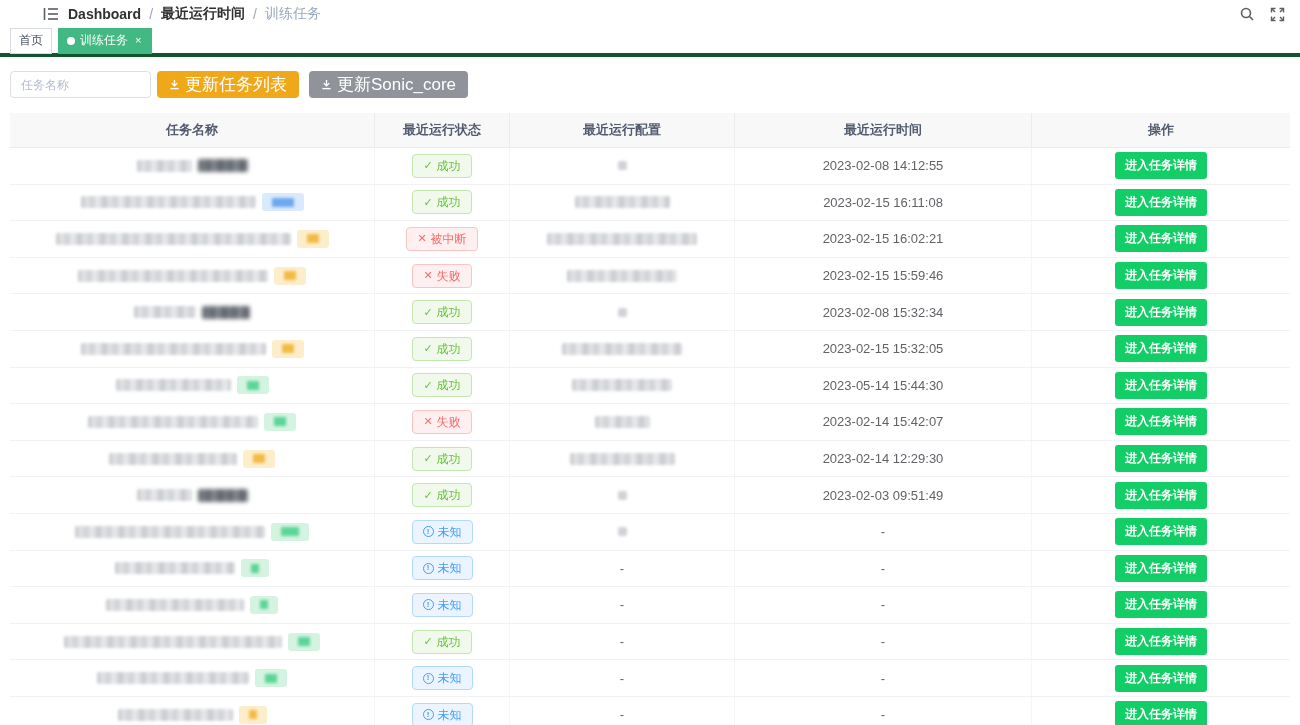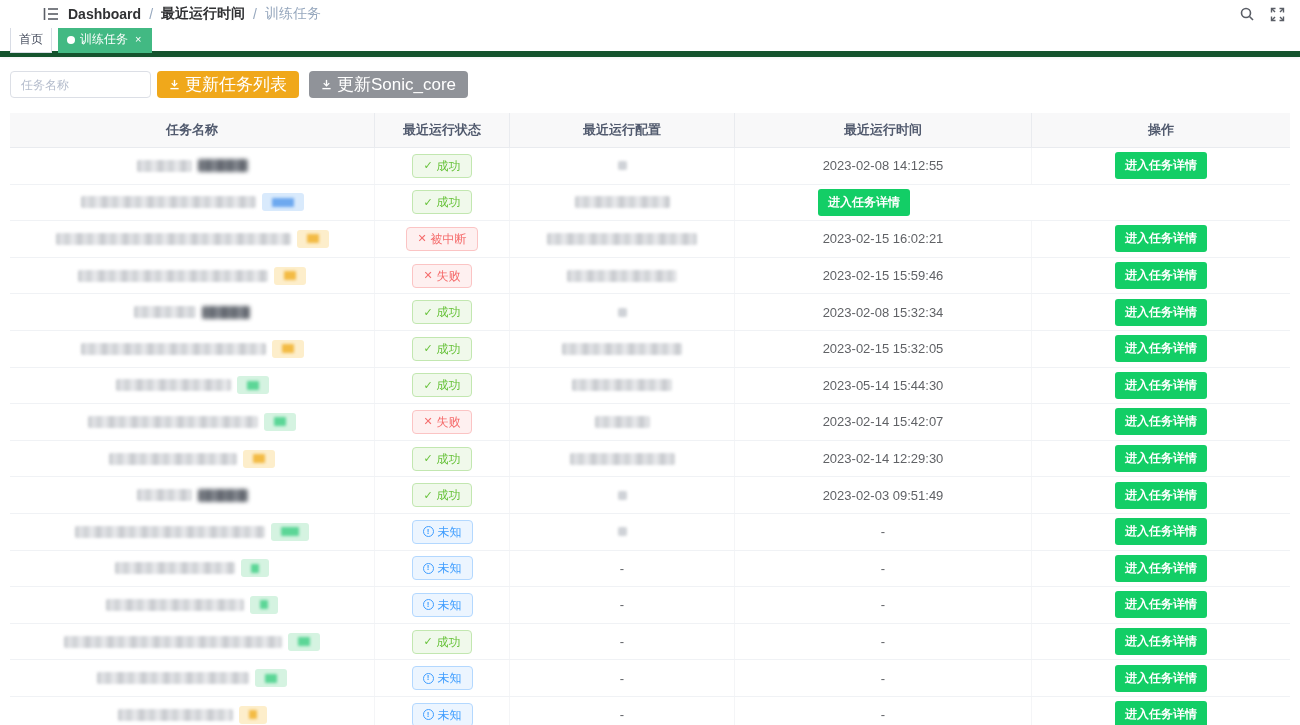--- a/index.html
+++ b/index.html
@@ -13,21 +13,21 @@
   .hamburger { width:34px; height:28px; display:flex; align-items:center; justify-content:center; cursor:pointer; }
   .breadcrumb { display:flex; align-items:center; font-size:14px; gap:8px; }
   .crumb { color:#303133; font-weight:700; }
   .crumb.last { color:#97a8be; font-weight:400; }
   .crumb-sep { color:#97a8be; font-weight:400; }
   .nav-right { margin-left:auto; display:flex; align-items:center; gap:12px; padding-right:14px; }
   .nav-icon { width:18px; height:18px; display:flex; align-items:center; justify-content:center; cursor:pointer; }
 
   
   .tags-bar { position:absolute; top:28px; left:0; width:100%; height:29px;
-    background:#fff; border-bottom:6px solid #14532d; box-shadow:0 1px 3px rgba(0,21,41,.06);
+    background:#fff; border-bottom:4px solid #14532d; box-shadow:0 1px 3px rgba(0,21,41,.06);
     display:flex; align-items:center; padding-left:10px; gap:6px; z-index:4; }
   .tag-tab { display:inline-flex; align-items:center; height:26px; padding:0 8px;
     border:1px solid #d8dce5; background:#fff; color:#495060; font-size:12px; cursor:pointer; gap:5px; }
   .tag-tab.active { background:#42b983; color:#fff; border-color:#42b983; }
   .tab-dot { width:8px; height:8px; border-radius:50%; background:#fff; display:inline-block; }
   .tab-close { font-size:11px; line-height:1; padding:1px 2px; border-radius:50%; cursor:pointer; }
 
   
   .toolbar { position:absolute; top:71px; left:10px; display:flex; align-items:center; }
   .search-input { width:141px; height:27px; border:1px solid #dcdfe6; border-radius:4px;
@@ -194,20 +194,21 @@
           </div>
           <div class="td c1">
             <div class="badge badge-success">
               <span class="glyph">✓</span>
               <span>成功</span>
             </div>
           </div>
           <div class="td c2">
             <div class="blur-seg" style="width: 95px;"></div>
           </div>
+          <div class="td c3">2023-02-15 16:11:08</div>
           <div class="td c4">
             <button class="action-btn">进入任务详情</button>
           </div>
         </div>
         <div class="tr">
           <div class="td c0">
             <div class="blur-seg" style="width: 235px;"></div>
             <div class="name-tag tag-yellow" style="width: 32px;">
               <div class="tag-blob"></div>
             </div>

